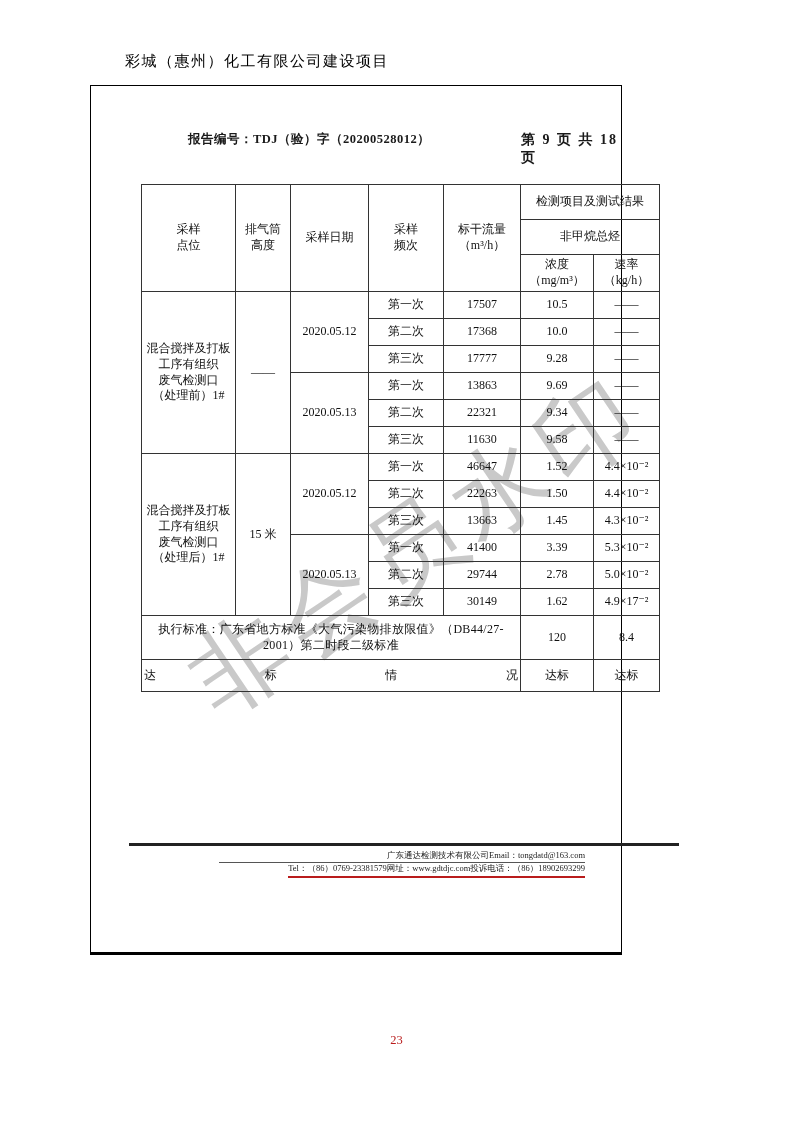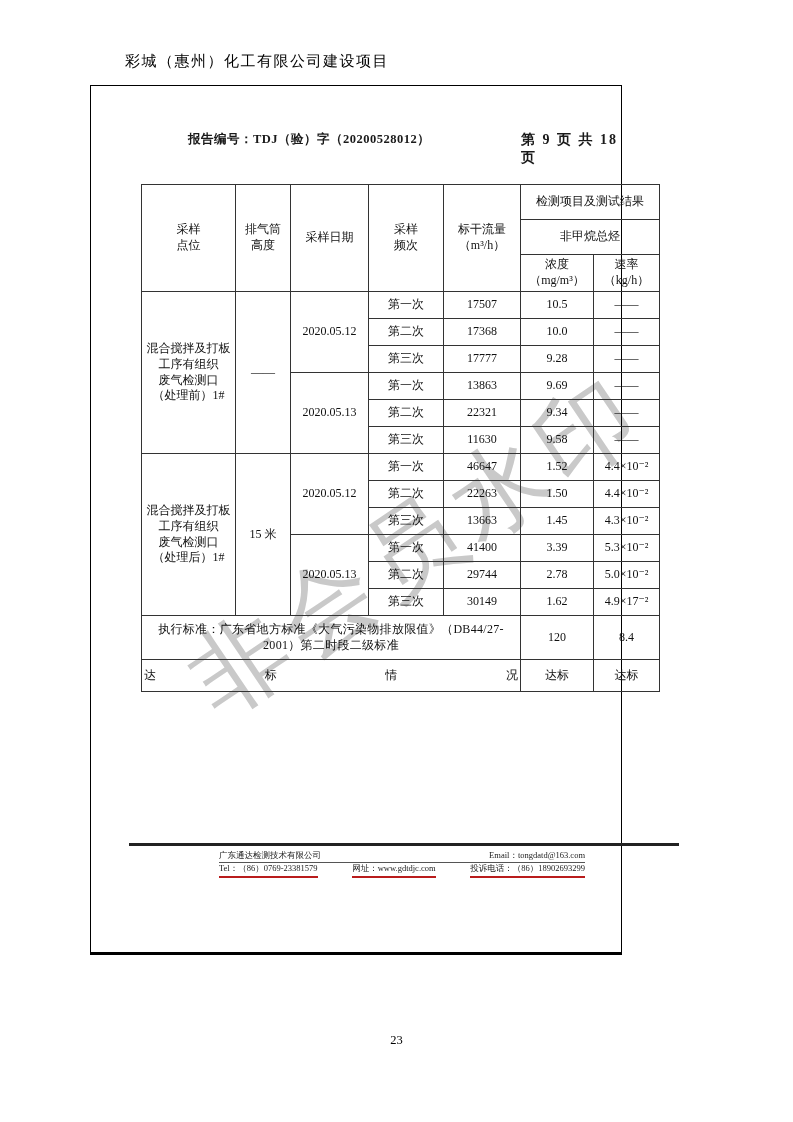--- a/index.html
+++ b/index.html
@@ -88,31 +88,31 @@
     width: 550px; height: 2.5px;
     background: #222;
   }
   .box-footer {
     position: absolute;
     left: 128px; top: 762px;
     width: 366px;
     font-size: 8.5px;
     color: #222;
   }
-  .footer-line { display: flex; justify-content: space-between; align-items: flex-end; height: 15px; }
+  .footer-line { display: flex; justify-content: flex-end; align-items: flex-end; height: 15px; }
   .footer-line1 { border-bottom: 1px solid #555; }
   .footer-line2 span { border-bottom: 2px solid #b91c1c; padding-bottom: 1px; }
 
   .page-number {
     position: absolute;
     left: 0; top: 1033px;
     width: 100%;
     text-align: center;
     font-size: 12.5px;
-    color: #000000;
+    color: #b91c1c;
     z-index: 2;
   }
 
   .watermark {
     position: absolute;
     left: 161px; top: 487px;
     width: 512px; height: 120px;
     display: flex; align-items: center; justify-content: center;
     font-size: 96px;
     letter-spacing: 8px;

